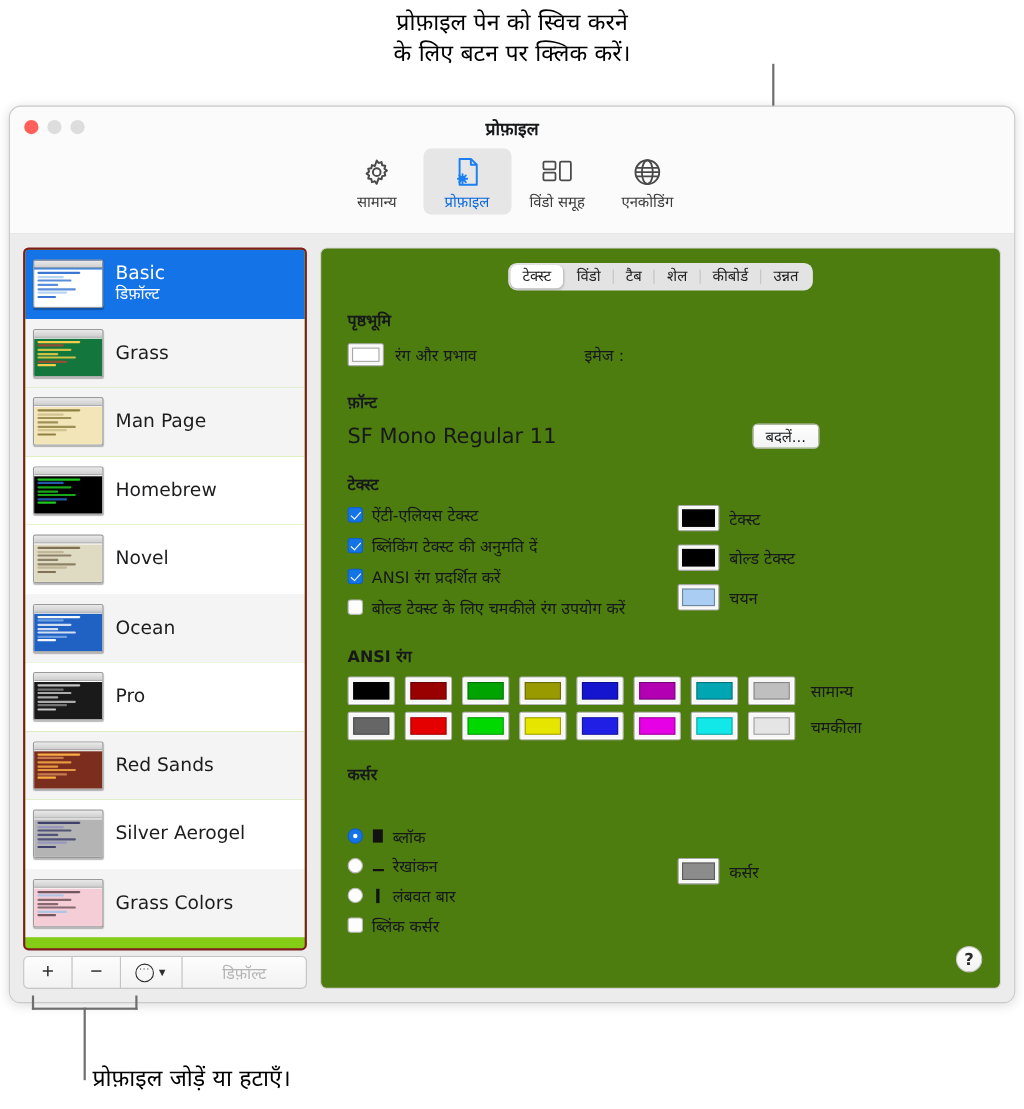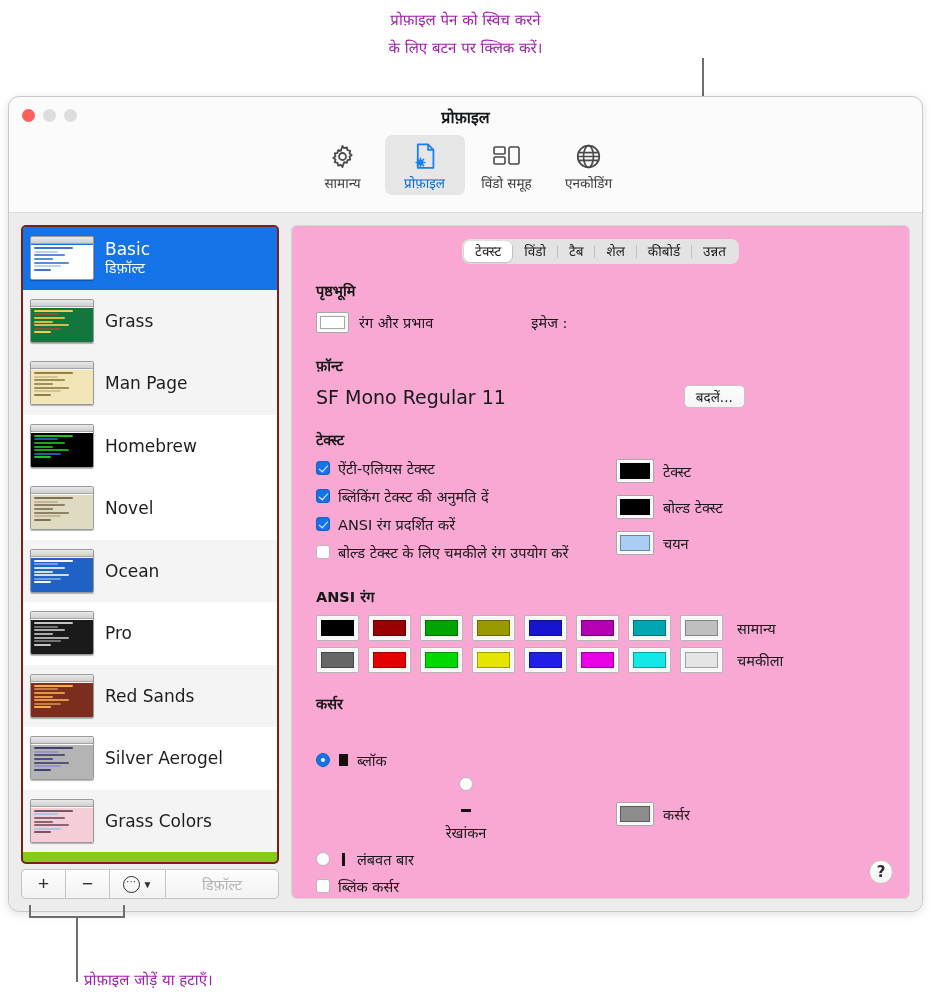--- a/index.html
+++ b/index.html
@@ -8,22 +8,22 @@
     background: #ffffff;
     font-family: "Liberation Sans", "DejaVu Sans", sans-serif;
     -webkit-font-smoothing: antialiased;
     overflow: hidden;
   }
   #root { position: relative; width: 931px; height: 1008px; }
 
   
   .callout-text {
     position: absolute;
-    font-size: 15px;
-    color: #a21caf;
+    font-size: 21px;
+    color: #000000;
     line-height: 28px;
     text-align: center;
     white-space: nowrap;
     font-family: "DejaVu Sans", "Liberation Sans", sans-serif;
   }
   .callout-line { position: absolute; background: #6e6e6e; }
 
   
   .window {
     position: absolute;
@@ -143,21 +143,21 @@
     border-radius: 0 5px 5px 0;
     display: flex; align-items: center; justify-content: center;
     font-size: 14.5px; color: #b4b4b4;
     font-family: "DejaVu Sans", "Liberation Sans", sans-serif;
     cursor: default;
   }
 
   
   .pane {
     flex: 1;
-    background: #f9a8d4;
+    background: #4d7c0f;
     border: 1px solid #d6d6d6;
     border-radius: 6px;
     position: relative;
   }
   .tabbar {
     display: flex; justify-content: center; margin-top: 13px;
   }
   .segmented {
     display: flex; align-items: center;
     background: #e3e3e3;
@@ -673,21 +673,21 @@
           <div class="sec-title" style="margin-top:20px;">कर्सर</div>
           <div style="display:flex;">
             <div id="cursor-options" style="width:300px;">
                 <div style="display: flex; align-items: center; gap: 8px; margin-bottom: 7px; margin-top: 28px;">
                   <span class="radio on"></span>
                   <span style="display: inline-flex; align-items: center; justify-content: center; width: 11px; height: 15px;">
                     <span style="display:block;width:9px;height:12px;background:#111;"></span>
                   </span>
                   <span class="lbl">ब्लॉक</span>
                 </div>
-                <div style="display: flex; align-items: center; gap: 8px; margin-bottom: 7px; flex-direction: column;">
+                <div style="display: flex; align-items: center; gap: 8px; margin-bottom: 7px;">
                   <span class="radio off"></span>
                   <span style="display: inline-flex; align-items: center; justify-content: center; width: 11px; height: 15px;">
                     <span style="display:block;width:10px;height:2.4px;background:#111;margin-top:8px;"></span>
                   </span>
                   <span class="lbl">रेखांकन</span>
                 </div>
                 <div style="display: flex; align-items: center; gap: 8px; margin-bottom: 7px;">
                   <span class="radio off"></span>
                   <span style="display: inline-flex; align-items: center; justify-content: center; width: 11px; height: 15px;">
                     <span style="display:block;width:2.4px;height:13px;background:#111;"></span>

